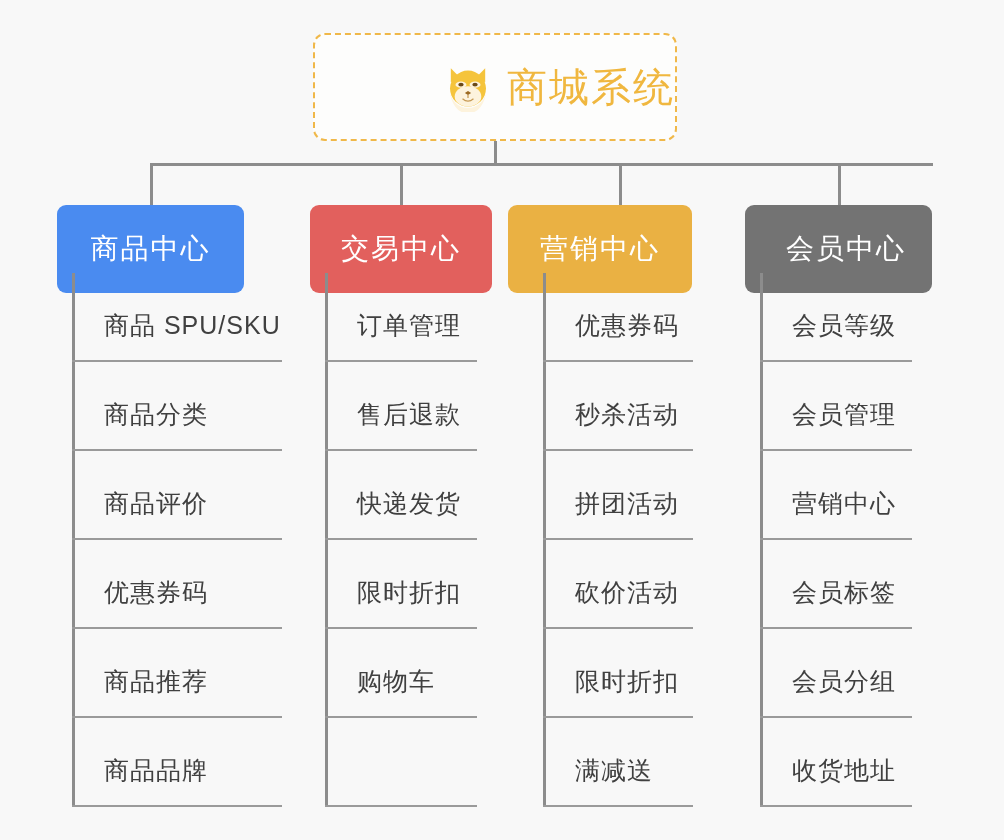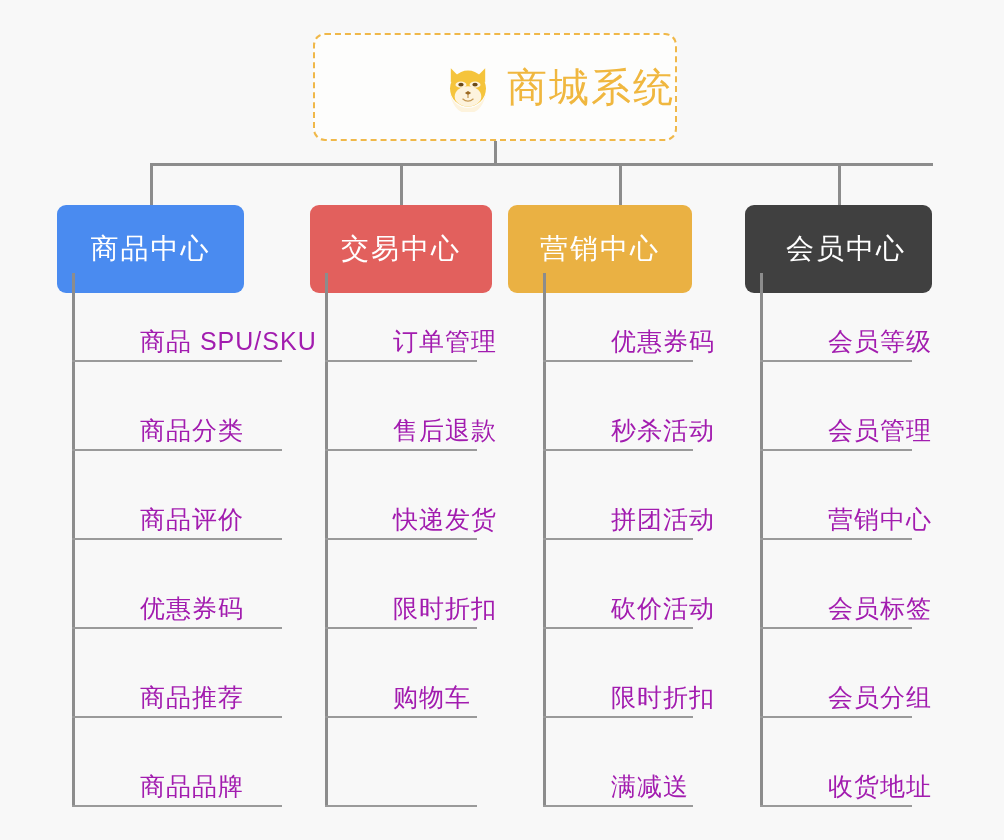--- a/index.html
+++ b/index.html
@@ -112,26 +112,25 @@
   .leaf-item {
     position: relative;
     height: 89px;
     box-sizing: border-box;
     display: flex;
     align-items: flex-end;
     padding-left: 32px;
   }
   .leaf-text {
     font-size: 25px;
-    color: #a21caf;
+    color: #404040;
     line-height: 1;
-    padding-bottom: 8px;
+    padding-bottom: 24px;
     white-space: nowrap;
     letter-spacing: 1px;
-    margin-left: 36px;
   }
   .leaf-underline {
     position: absolute;
     left: 0;
     bottom: 0;
     height: 2px;
     background: #9a9a9a;
   }
 </style>
 </head>
@@ -251,21 +250,21 @@
     <div class="leaf-item">
       <span class="leaf-text">限时折扣</span>
       <div class="leaf-underline" style="width: 150px; background: rgb(154, 154, 154);"></div>
     </div>
     <div class="leaf-item">
       <span class="leaf-text">满减送</span>
       <div class="leaf-underline" style="width: 150px; background: rgb(154, 154, 154);"></div>
     </div>
   </div>
 
-  <div class="branch" id="b3" style="left: 745px; width: 187px; background: #404040; padding-left: 15px;">
+  <div class="branch" id="b3" style="left: 745px; width: 187px; background: #737373; padding-left: 15px;">
     <span class="branch-label">会员中心</span>
   </div>
   <div class="leaf-col" id="col3" style="left: 760px;">
     <div class="leaf-spine" style="height: 534px; background: rgb(140, 140, 140);"></div>
     <div class="leaf-item">
       <span class="leaf-text">会员等级</span>
       <div class="leaf-underline" style="width: 152px; background: rgb(154, 154, 154);"></div>
     </div>
     <div class="leaf-item">
       <span class="leaf-text">会员管理</span>

